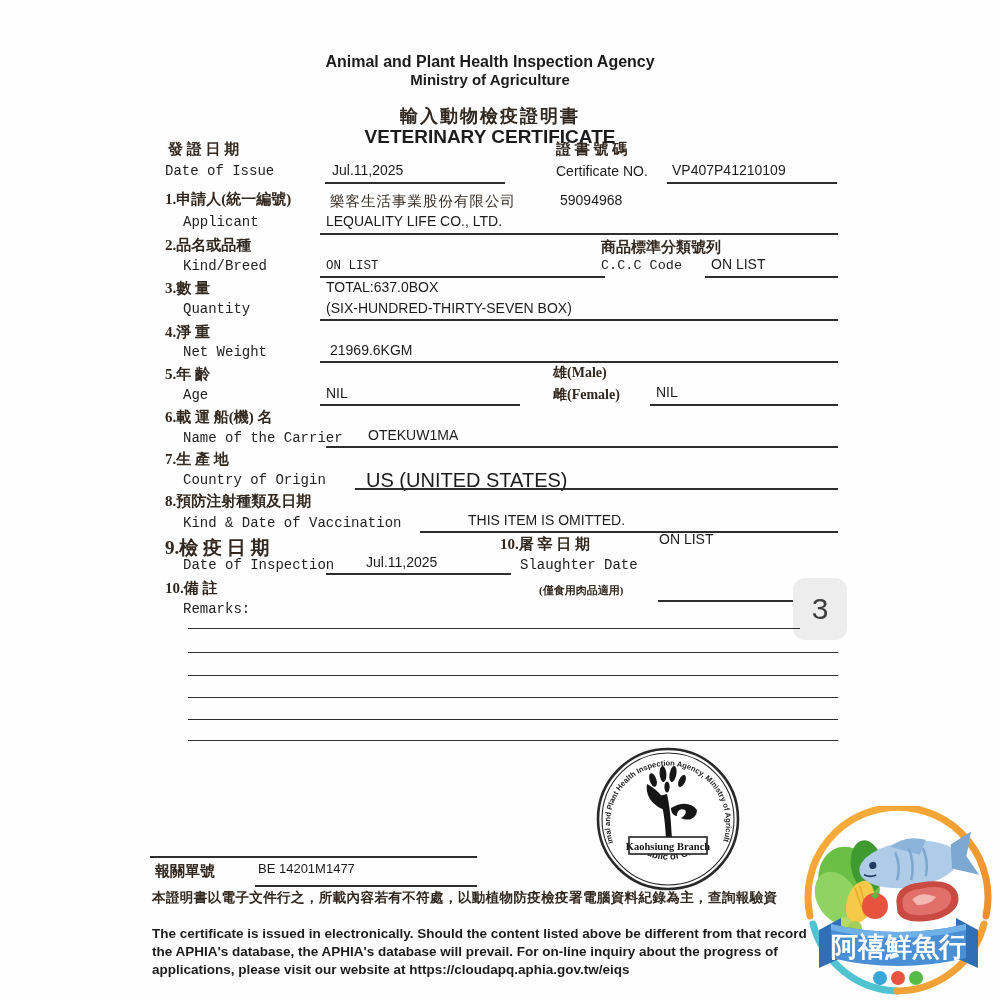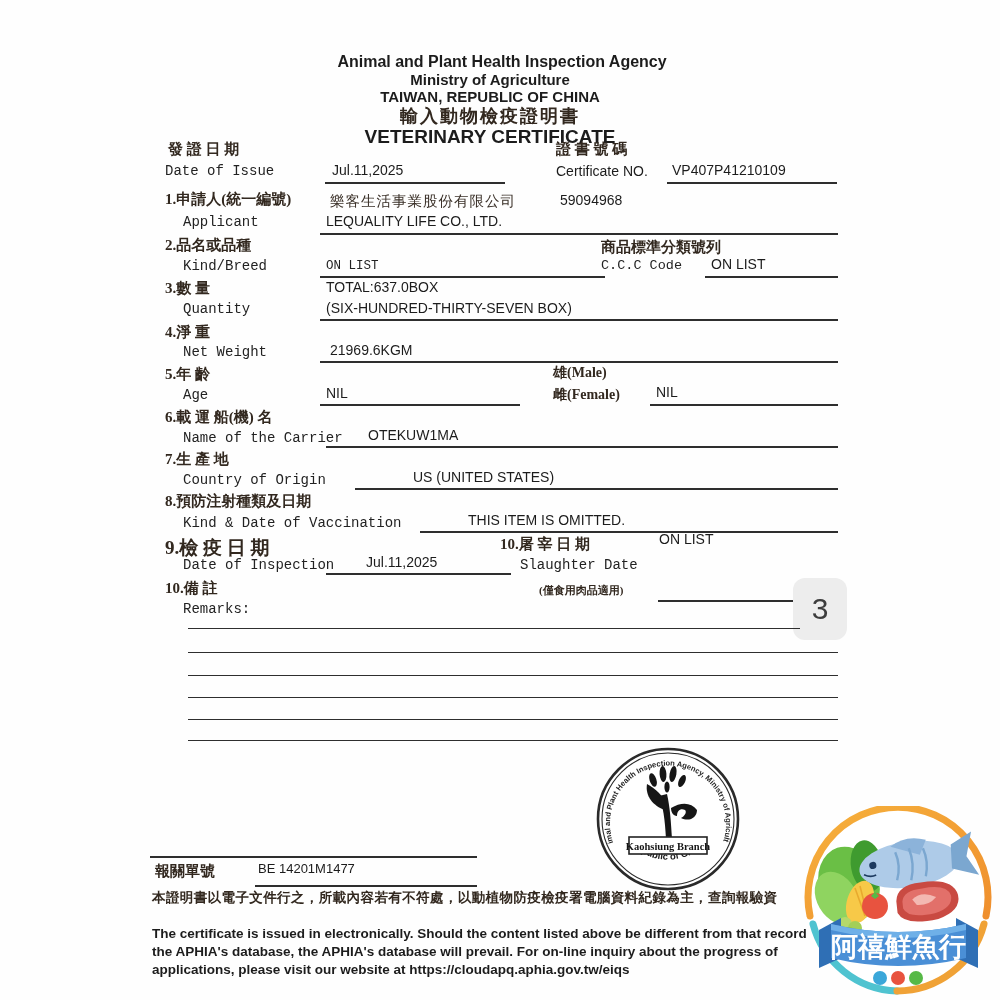--- a/index.html
+++ b/index.html
@@ -15,23 +15,22 @@
   .ctr{left:0;width:980px;text-align:center;}
   .badge{position:absolute;background:#ededed;border-radius:12px;display:flex;
          align-items:center;justify-content:center;color:#3d3d3d;
          font-family:"Liberation Sans",sans-serif;}
 </style>
 </head>
 <body>
 
 <div id="doc">
 
-  <div class="abs sans ctr" style="top:53px;font-size:16px;font-weight:600;padding-left:12px;">Animal and Plant Health Inspection Agency</div>
+  <div class="abs sans ctr" style="top:53px;font-size:16px;font-weight:600;">Animal and Plant Health Inspection Agency</div>
   <div class="abs sans ctr" style="top:71px;font-size:15px;font-weight:600;">Ministry of Agriculture</div>
-  <div class="abs sans ctr" style="top:88px;font-size:15px;font-weight:700;">TAIWAN, REPUBLIC OF CHINA</div>
   <div class="abs zh ctr" style="top:104px;font-size:18px;letter-spacing:2px;">輸入動物檢疫證明書</div>
   <div class="abs sans ctr" style="top:126px;font-size:19px;font-weight:700;">VETERINARY CERTIFICATE</div>
 
   <div class="abs zh" style="left:168px;top:140px;font-size:15px;">發  證  日  期</div>
   <div class="abs mono" style="left:165px;top:163px;font-size:14px;font-weight:400;">Date of Issue</div>
   <div class="abs sans" style="left:332px;top:162px;font-size:14px;">Jul.11,2025</div>
   <div class="line" style="left:325px;top:182px;width:180px;"></div>
 
   <div class="abs zh" style="left:556px;top:140px;font-size:15px;">證  書  號  碼</div>
   <div class="abs sans" style="left:556px;top:163px;font-size:14px;">Certificate NO.</div>
@@ -74,21 +73,21 @@
   <div class="abs sans" style="left:656px;top:384px;font-size:14px;">NIL</div>
   <div class="line" style="left:650px;top:404px;width:188px;"></div>
 
   <div class="abs zh" style="left:165px;top:408px;font-size:15px;">6.載 運 船(機) 名</div>
   <div class="abs mono" style="left:183px;top:430px;font-size:14px;font-weight:400;">Name of the Carrier</div>
   <div class="abs sans" style="left:368px;top:427px;font-size:14px;">OTEKUW1MA</div>
   <div class="line" style="left:326px;top:446px;width:512px;"></div>
 
   <div class="abs zh" style="left:165px;top:450px;font-size:15px;">7.生   產   地</div>
   <div class="abs mono" style="left:183px;top:472px;font-size:14px;font-weight:400;">Country of Origin</div>
-  <div class="abs sans" style="left:366px;top:469px;font-size:14px;margin-left:47px;">US (UNITED STATES)</div>
+  <div class="abs sans" style="left:366px;top:469px;font-size:20px;">US (UNITED STATES)</div>
   <div class="line" style="left:355px;top:488px;width:483px;"></div>
 
   <div class="abs zh" style="left:165px;top:492px;font-size:15px;">8.預防注射種類及日期</div>
   <div class="abs mono" style="left:183px;top:515px;font-size:14px;font-weight:400;">Kind &amp; Date of Vaccination</div>
   <div class="abs sans" style="left:468px;top:512px;font-size:14px;">THIS ITEM IS OMITTED.</div>
   <div class="line" style="left:420px;top:531px;width:418px;"></div>
 
   <div class="abs zh" style="left:165px;top:535px;font-size:19px;">9.檢 疫 日 期</div>
   <div class="abs zh" style="left:500px;top:535px;font-size:15px;">10.屠  宰  日  期</div>
   <div class="abs sans" style="left:659px;top:531px;font-size:14px;">ON LIST</div>

